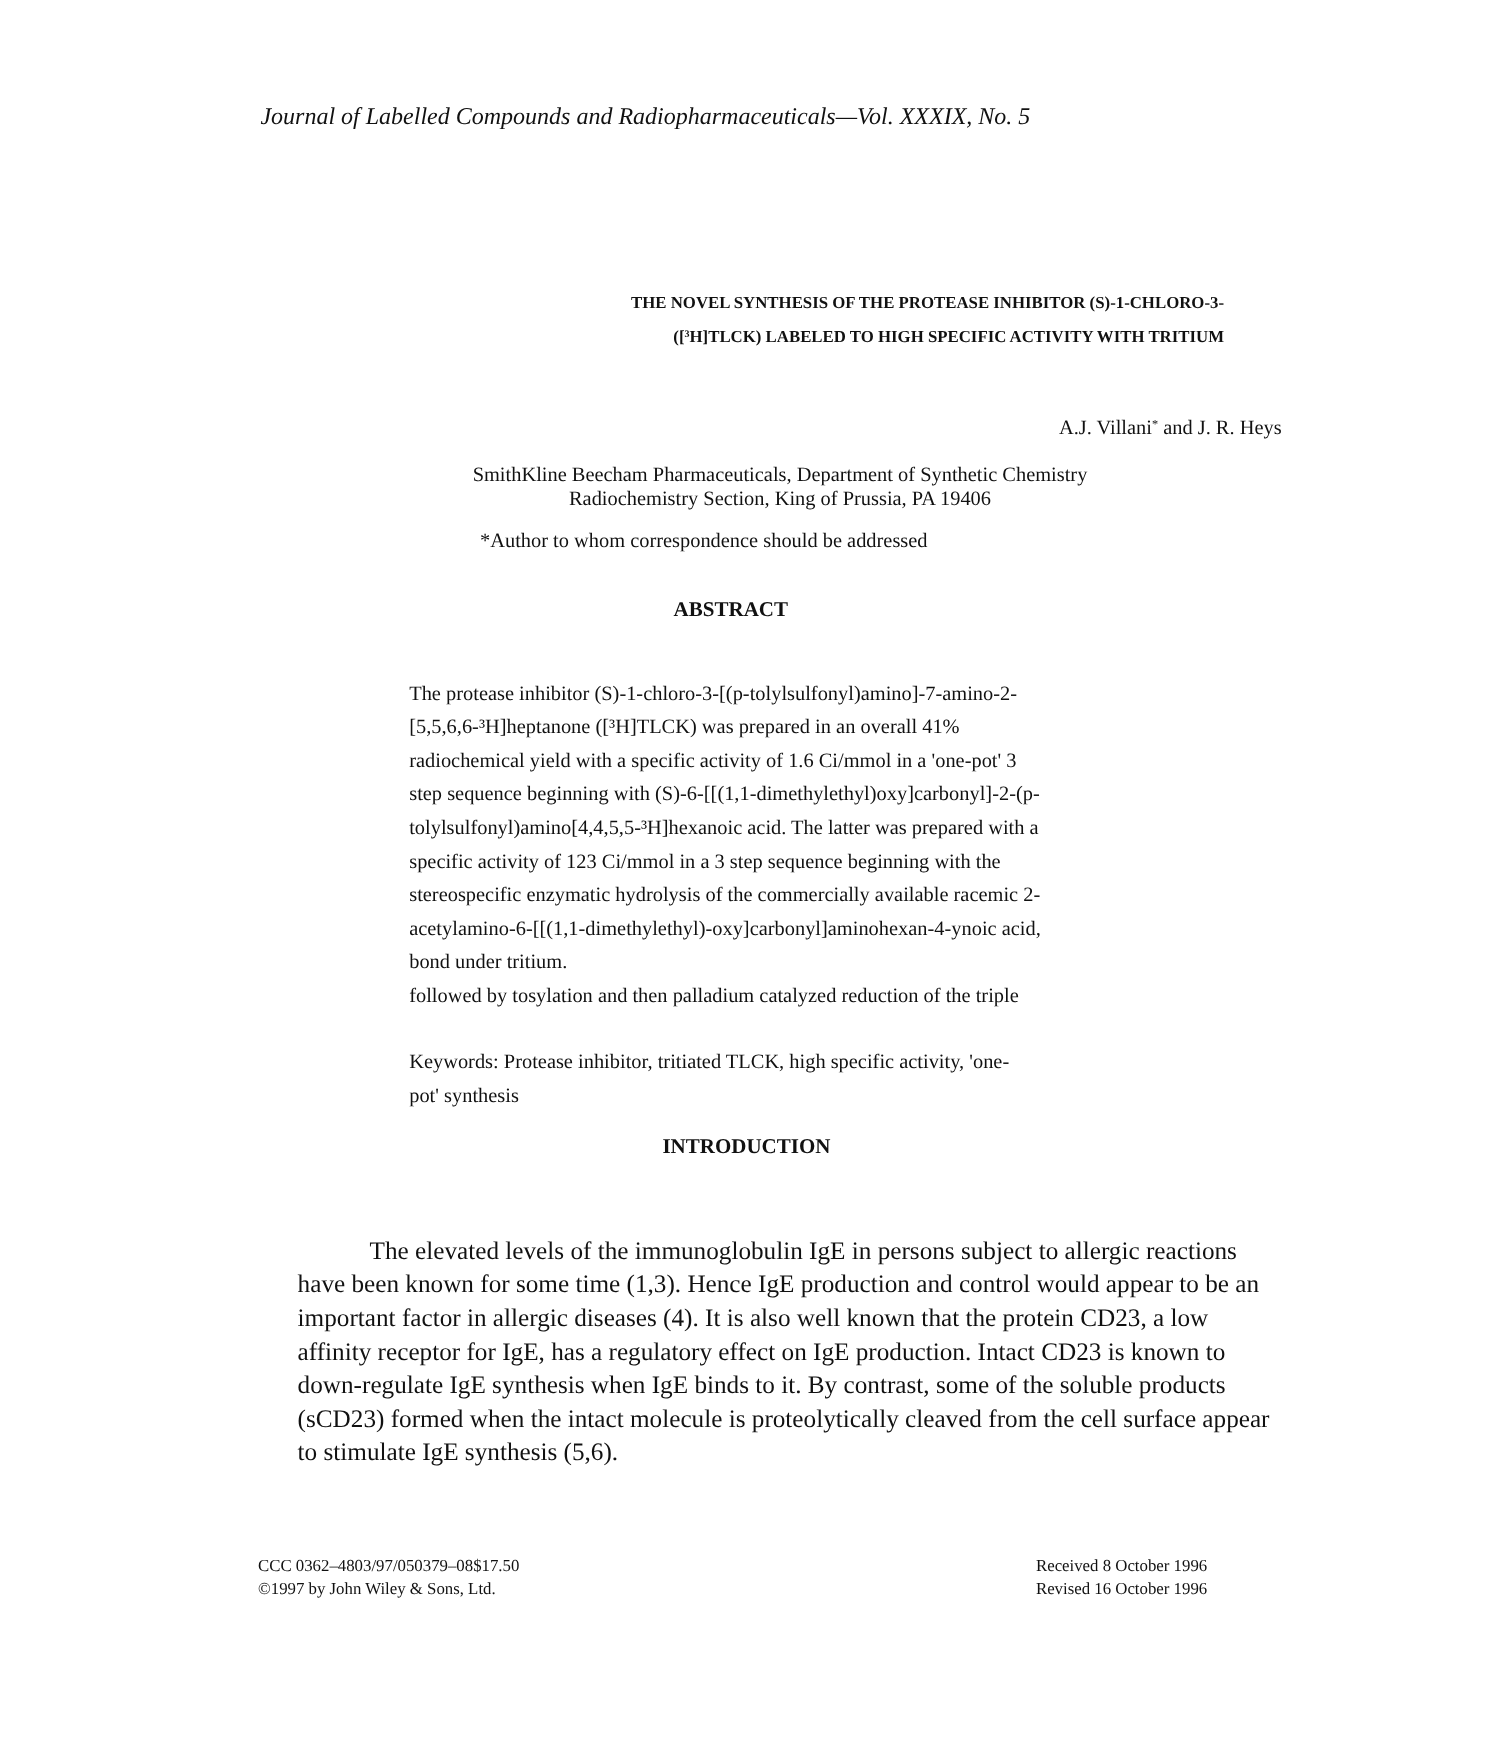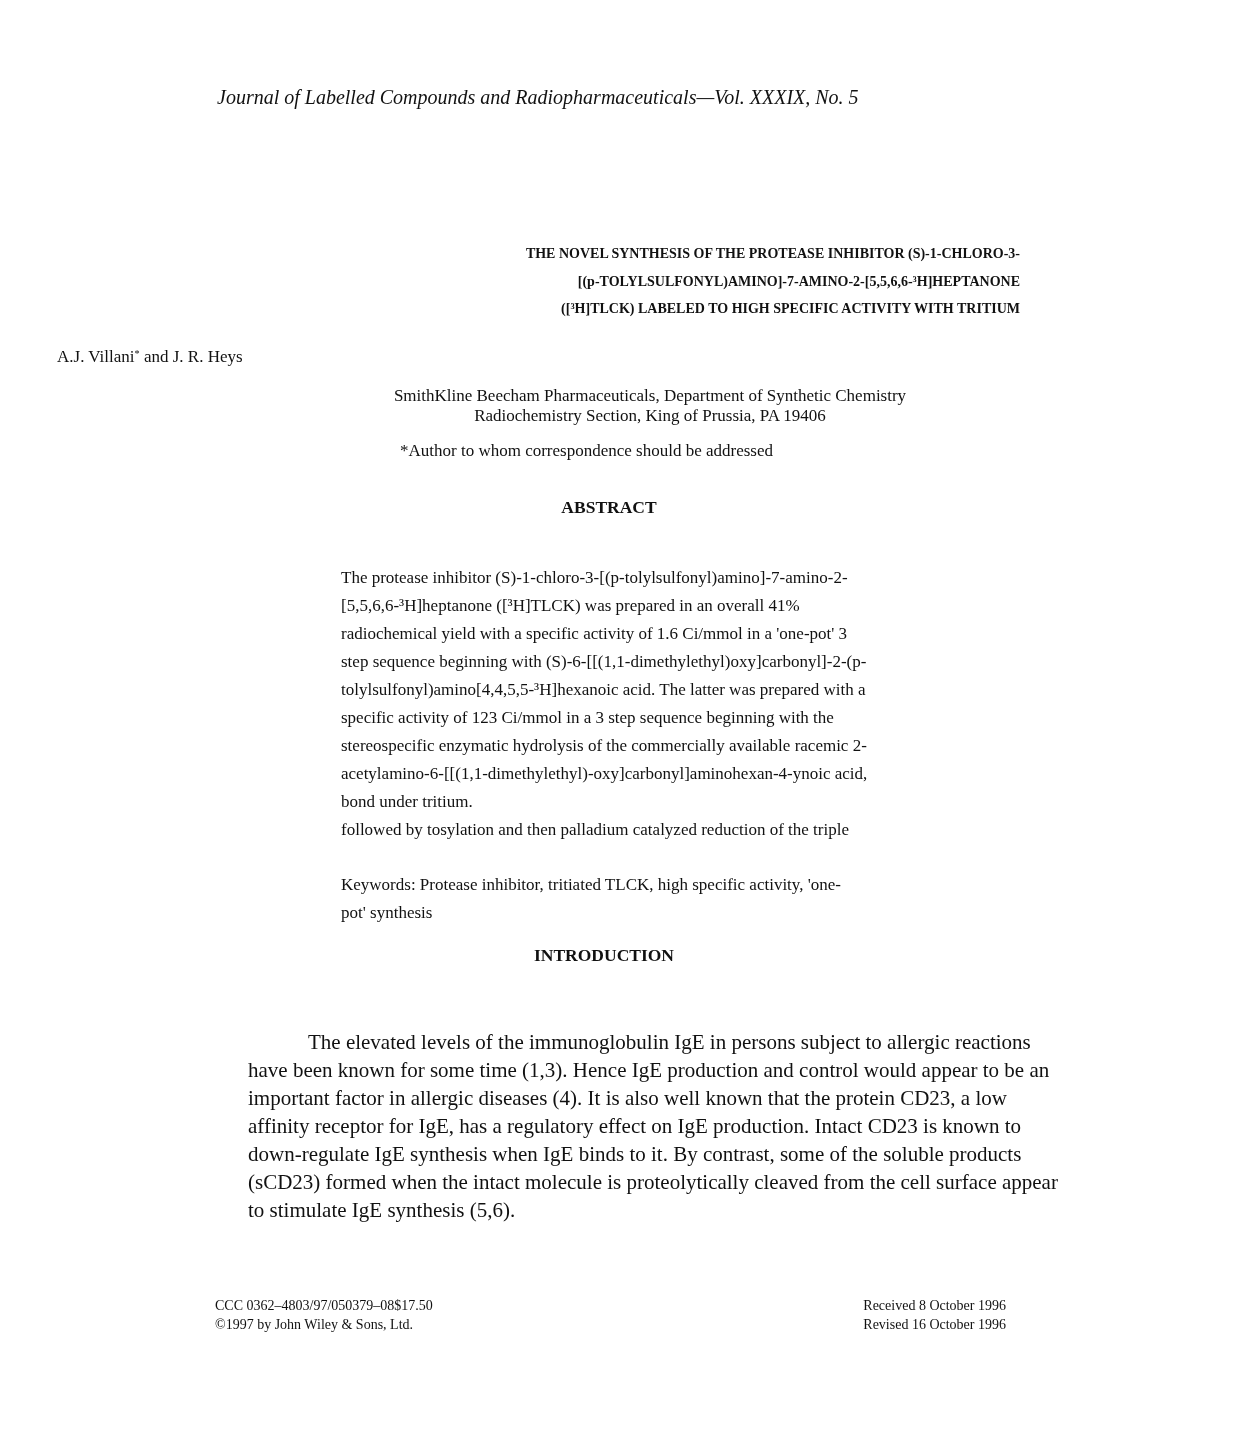--- a/index.html
+++ b/index.html
@@ -11,47 +11,46 @@
   .journal {
     left: 217px; top: 86px; font-size: 20px; font-style: italic; white-space: nowrap;
   }
   .title {
     left: 240px; top: 240px; width: 780px; text-align: right; font-weight: bold;
     font-size: 14px; line-height: 27.5px;
   }
   .title .l1 { display: block; padding-left: 44px; }
   .title .l2 { display: block; padding-left: 12px; }
   .title .l3 { display: block; padding-left: 0; }
-  .authors { left: 0; width: 1068px; top: 347px; text-align: left; font-size: 17px; padding-left: 57px; box-sizing: border-box; }
+  .authors { left: 0; width: 1068px; top: 347px; text-align: right; font-size: 17px; padding-left: 25px; box-sizing: border-box; }
   .affil { left: 300px; width: 700px; top: 386px; text-align: center; font-size: 17px; line-height: 20px; }
   .corresp { left: 400px; top: 441px; font-size: 17px; white-space: nowrap; }
   .heading { font-weight: bold; font-size: 17.5px; text-align: center; left: 0; width: 1208px; }
   .abstract-h { top: 497px; padding-left: 10px; box-sizing: border-box; }
-  .intro-h { top: 945px; box-sizing: border-box; }
+  .intro-h { top: 945px; box-sizing: border-box; margin-left: 18px; }
   .abstract-text {
     left: 341px; top: 564px; width: 600px; font-size: 17px; line-height: 28px;
   }
   .abstract-text .line { display: block; white-space: nowrap; }
   .keywords { left: 341px; top: 871px; width: 600px; font-size: 17px; line-height: 28px; }
   .keywords .line { display: block; white-space: nowrap; }
   .intro-text { left: 248px; top: 1028px; width: 760px; font-size: 21px; line-height: 28px; }
   .intro-text .line { display: block; white-space: nowrap; }
   .intro-text .indent { padding-left: 60px; }
   .footer-left { left: 215px; top: 1296px; font-size: 14px; line-height: 19px; white-space: nowrap; }
   .footer-right { right: 234px; top: 1296px; font-size: 14px; line-height: 19px; text-align: right; white-space: nowrap; }
   sup { font-size: 0.6em; vertical-align: 0.5em; line-height: 0; }
 </style>
 </head>
 <body>
 
 <div class="abs journal">Journal of Labelled Compounds and Radiopharmaceuticals—Vol. XXXIX,  No. 5</div>
 
 <div class="abs title">
   <span class="l1">THE NOVEL SYNTHESIS  OF THE PROTEASE INHIBITOR (S)-1-CHLORO-3-</span>
-  <span class="l2"><span>[(p-TOLYLSULFONYL)AMINO]-7-AMINO-2-[5,5,6,6-</span><sup>3</sup><span>H]HEPTANONE</span></span>
   <span class="l3"><span>([</span><sup>3</sup><span>H]TLCK)  LABELED TO HIGH SPECIFIC ACTIVITY WITH TRITIUM</span></span>
 </div>
 
 <div class="abs authors"><span>A.J. Villani</span><sup>*</sup><span> and J. R. Heys</span></div>
 
 <div class="abs affil">
   <div>SmithKline Beecham Pharmaceuticals, Department of Synthetic Chemistry</div>
   <div>Radiochemistry Section, King of Prussia, PA 19406</div>
 </div>
 

